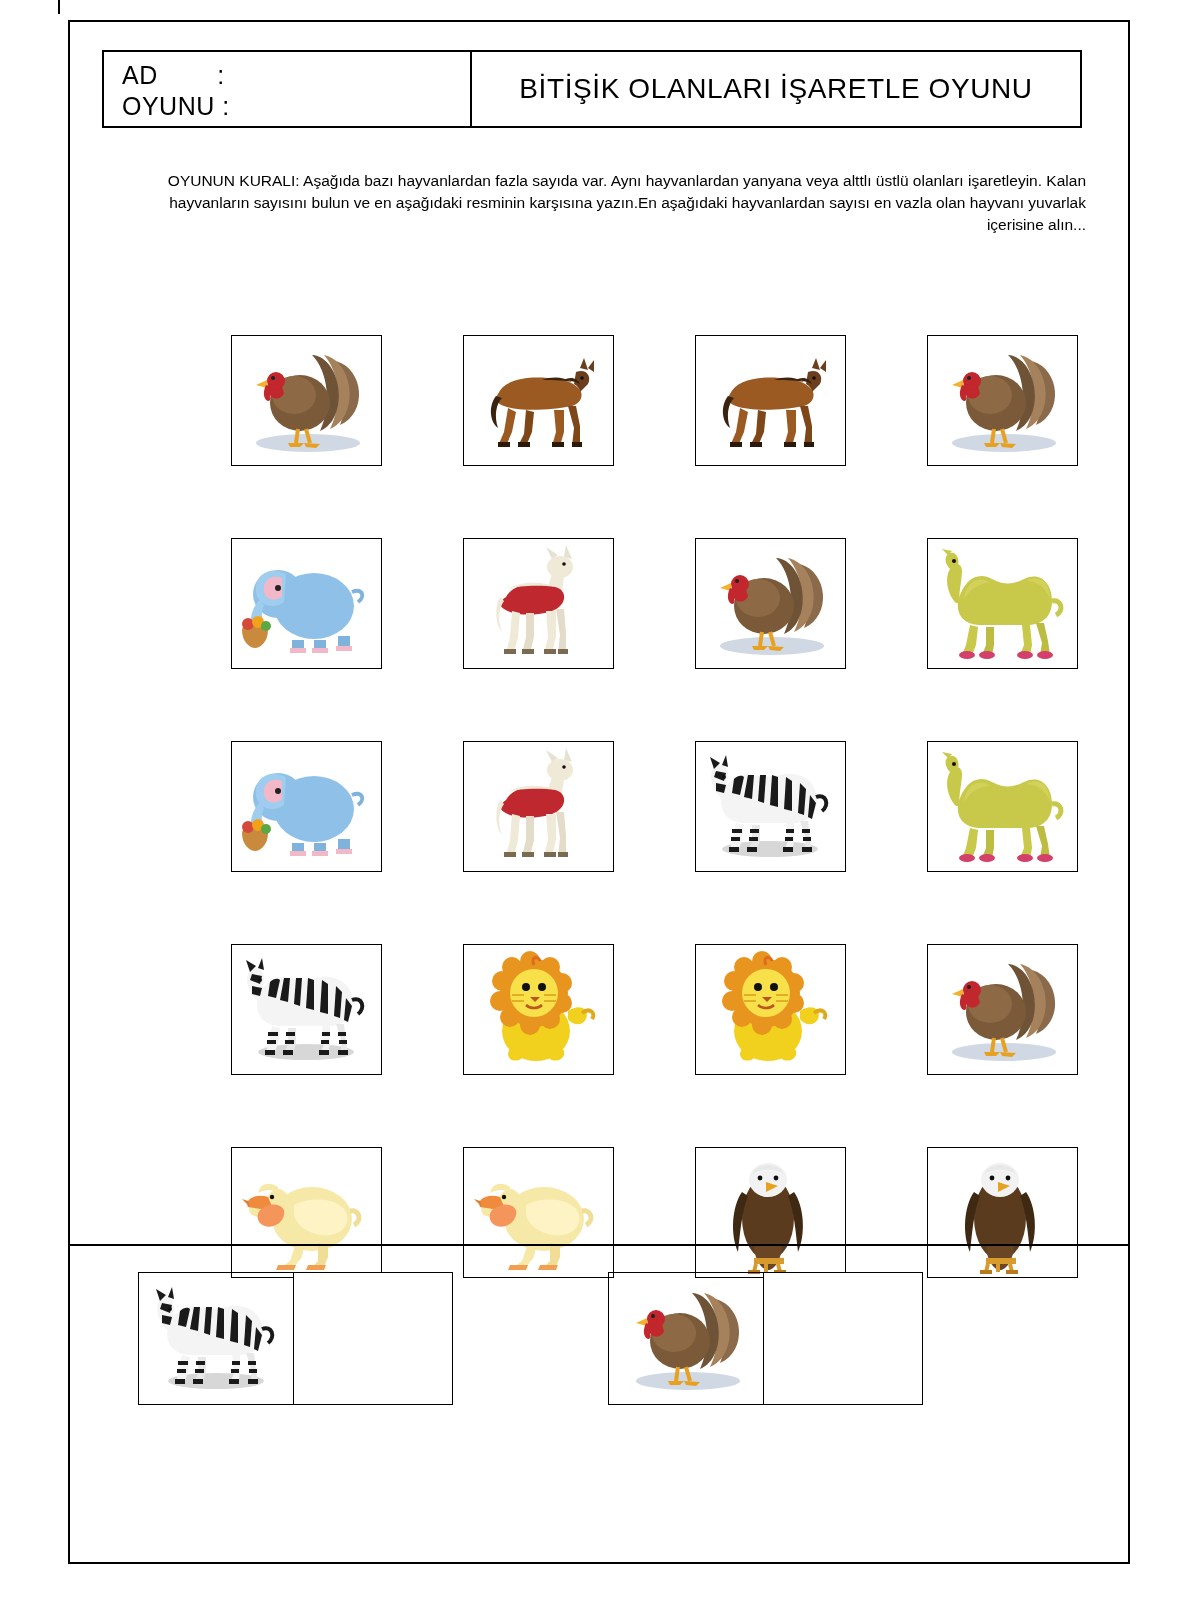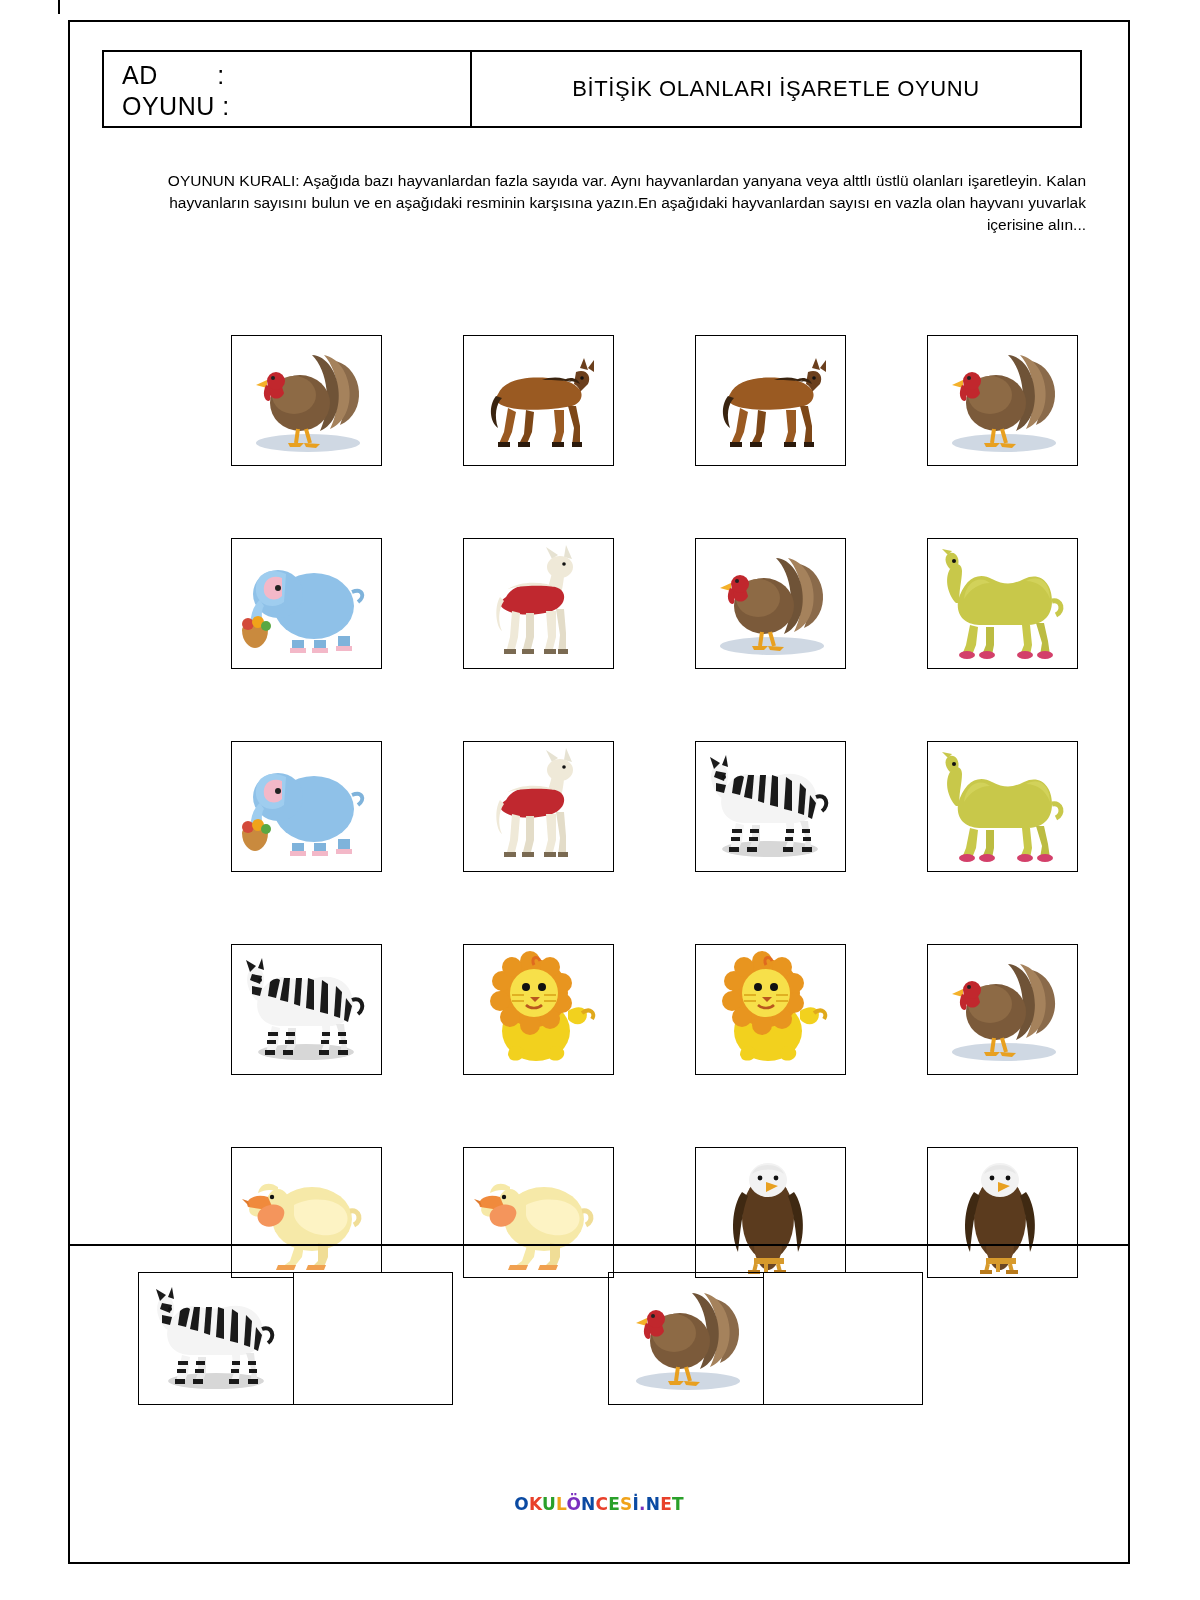--- a/index.html
+++ b/index.html
@@ -58,21 +58,21 @@
     color: #000;
     white-space: pre;
   }
   .header-right {
     flex: 1;
     display: flex;
     align-items: center;
     justify-content: center;
   }
   .header-title {
-    font-size: 22px;
+    font-size: 28px;
     letter-spacing: .6px;
     color: #000;
     text-align: right;
   }
 
   
   .rules {
     position: absolute;
     left: 86px;
     top: 148px;
@@ -788,17 +788,14 @@
     <path d="M62 88 L60 102 M70 88 L74 102" stroke="#e8a020" stroke-width="4" fill="none"></path>
     <path d="M52 102 L68 102 L64 106 L54 106Z" fill="#e8a020"></path>
     <path d="M68 102 L84 103 L80 107 L70 106Z" fill="#e8a020"></path>
   </svg>
           </span>
         </div>
       <div class="answer-blank"></div>
     </div>
   </div>
 
-  <div class="footer">
-    <span class="logo"><span class="c1">O</span><span class="c2">K</span><span class="c3">U</span><span class="c4">L</span><span class="c5">Ö</span><span class="c6">N</span><span class="c2">C</span><span class="c3">E</span><span class="c4">S</span><span class="c1">İ</span><span class="c5">.</span><span class="c6">N</span><span class="c2">E</span><span class="c3">T</span></span>
-  </div>
 
 </div>
 
 </body></html>

